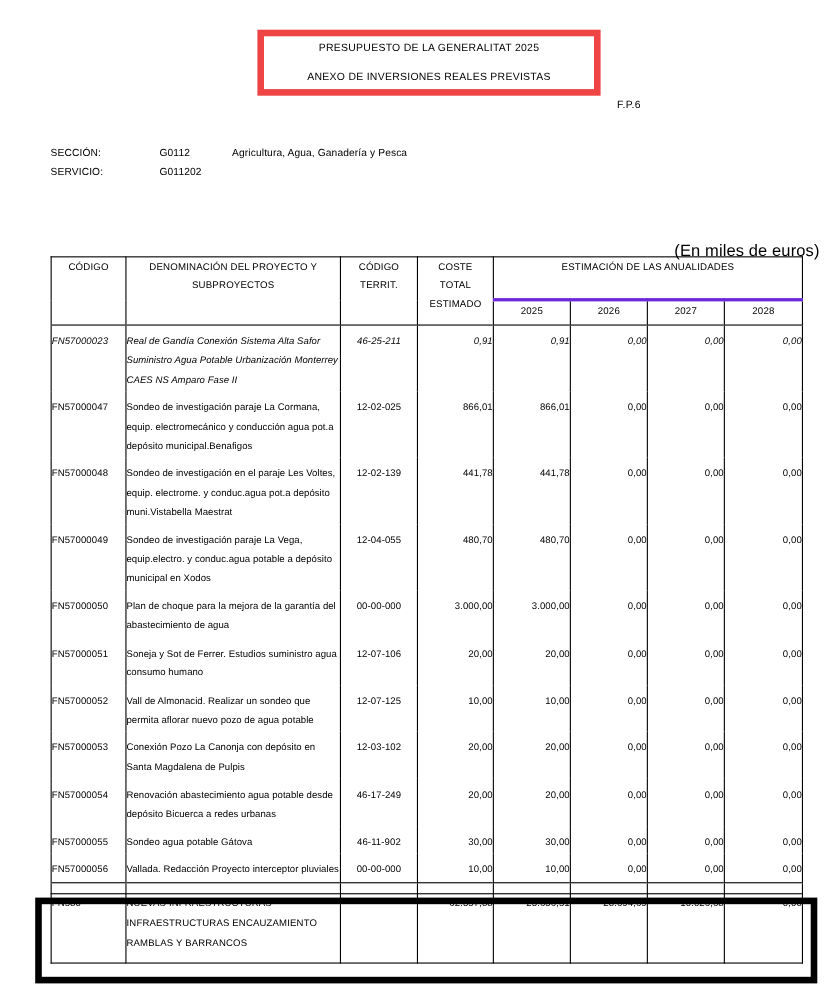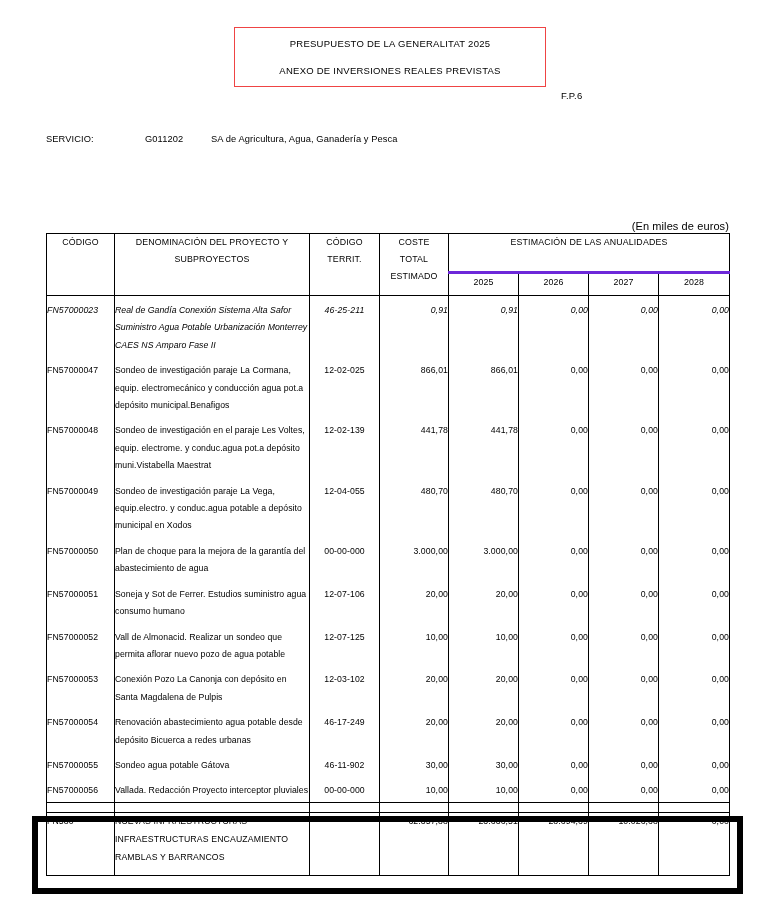--- a/index.html
+++ b/index.html
@@ -17,21 +17,21 @@
     -webkit-font-smoothing: antialiased;
   }
 
   
   .title-box {
     position: absolute;
     left: 234px;
     top: 27px;
     width: 312px;
     height: 60px;
-    border: 1px solid #ef4444;
+    border: 6px solid #ef4444;
     box-sizing: border-box;
     display: flex;
     flex-direction: column;
     align-items: center;
     justify-content: center;
   }
   .title-line-1 {
     font-size: 9.5px;
     letter-spacing: 0.25px;
     margin-bottom: 16px;
@@ -62,23 +62,23 @@
     align-items: center;
     font-size: 9.3px;
   }
   .meta-label { width: 99px; flex: 0 0 99px; letter-spacing: 0.1px; }
   .meta-code  { width: 66px; flex: 0 0 66px; letter-spacing: 0.1px; }
   .meta-desc  { flex: 1 1 auto; letter-spacing: 0.1px; }
 
   
   .units-note {
     position: absolute;
-    right: 31px;
+    right: 15px;
     top: 220px;
-    font-size: 11px;
+    font-size: 15px;
     letter-spacing: 0.1px;
     margin-left: 39px;
   }
 
   
   .table-wrap {
     position: absolute;
     left: 46px;
     top: 233px;
     width: 683px;
@@ -191,23 +191,27 @@
 
 <div class="title-box">
   <div class="title-line-1">PRESUPUESTO DE LA GENERALITAT 2025</div>
   <div class="title-line-2">ANEXO DE INVERSIONES REALES PREVISTAS</div>
 </div>
 
 <div class="fp-code">F.P.6</div>
 
 <div class="meta">
   <div class="meta-row">
+    <span class="meta-label">SECCIÓN:</span>
+    <span class="meta-code">G0112</span>
+    <span class="meta-desc">Agricultura, Agua, Ganadería y Pesca</span>
+  </div>
+  <div class="meta-row">
     <span class="meta-label">SERVICIO:</span>
     <span class="meta-code">G011202</span>
-    <span class="meta-desc">SA de Agricultura, Agua, Ganadería y Pesca</span>
   </div>
 </div>
 
 <div class="units-note">(En miles de euros)</div>
 
 <div class="table-wrap">
   <table class="sheet">
     <colgroup>
       <col style="width:68px">
       <col style="width:195px">

